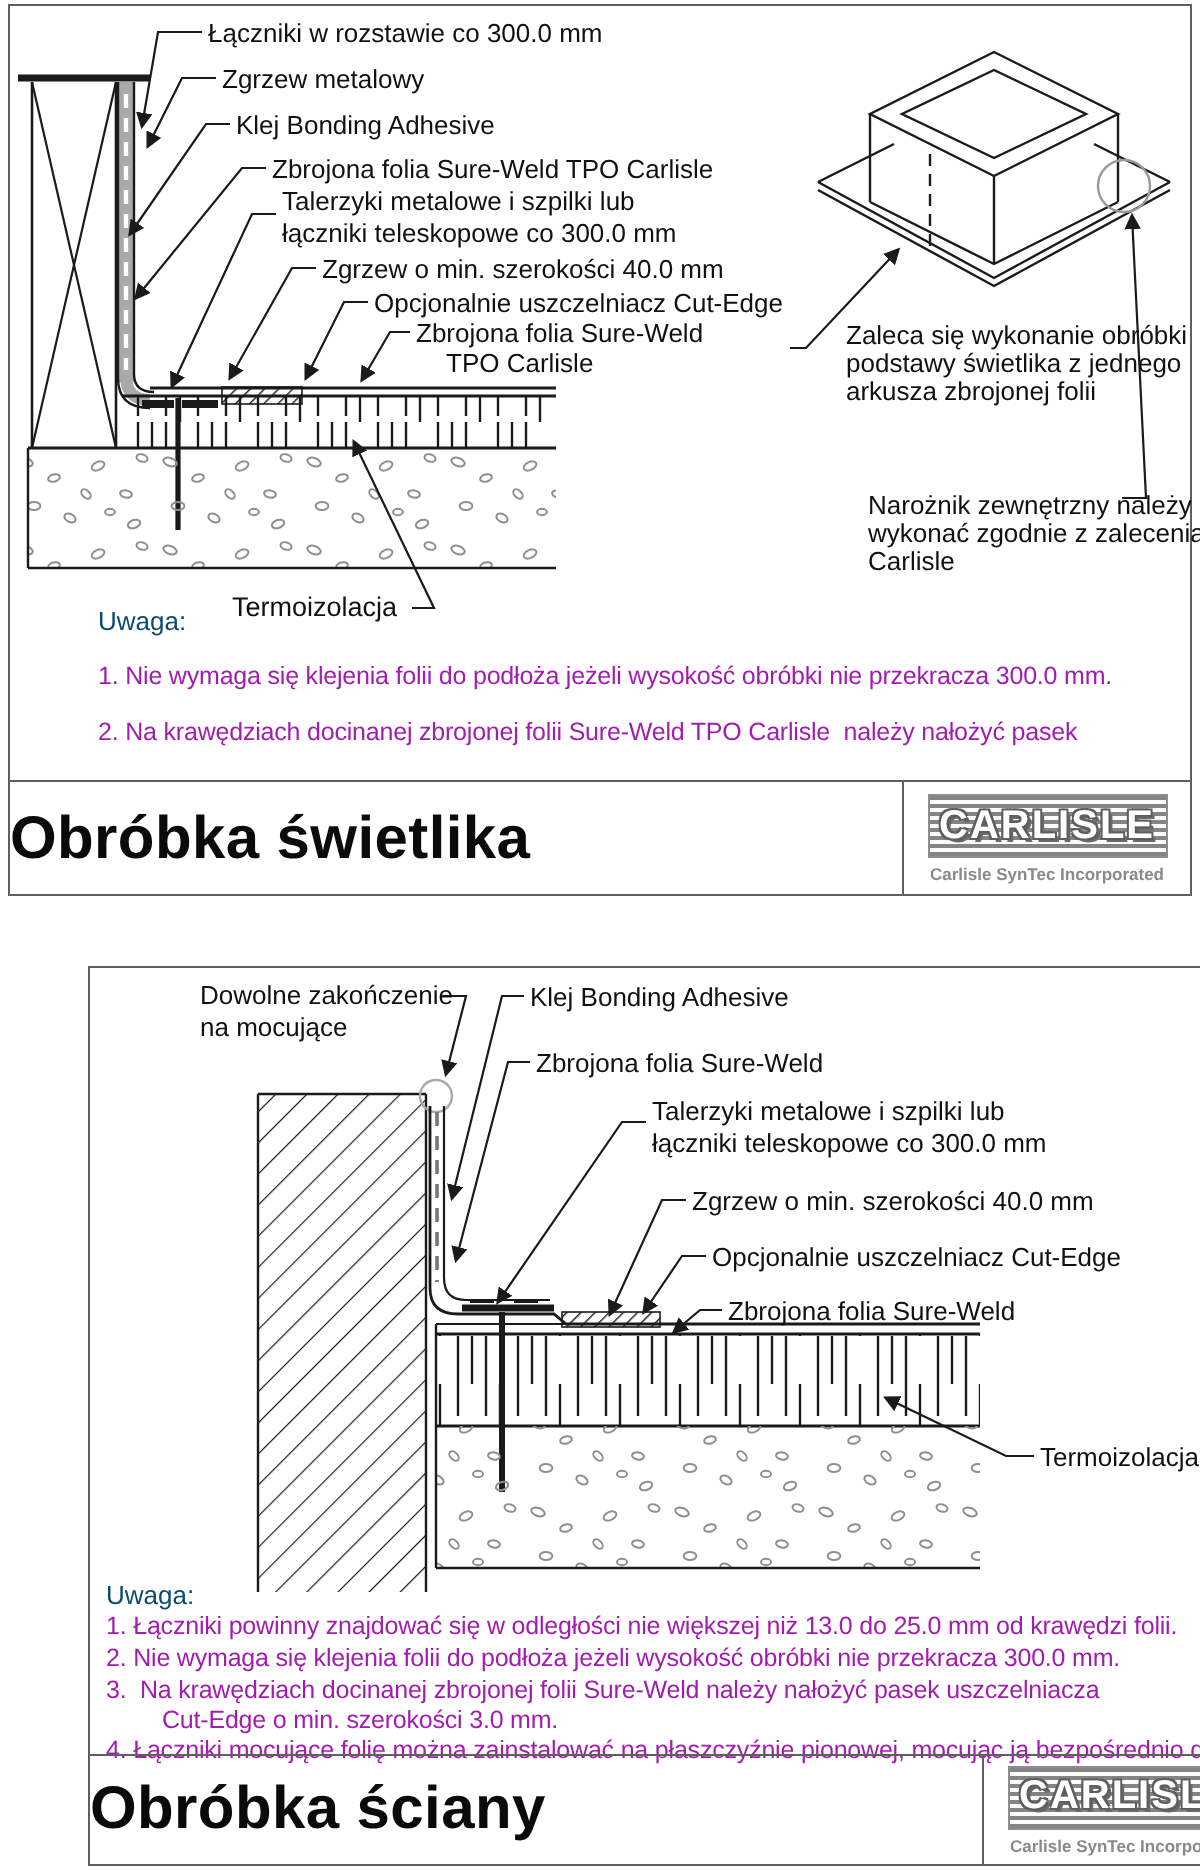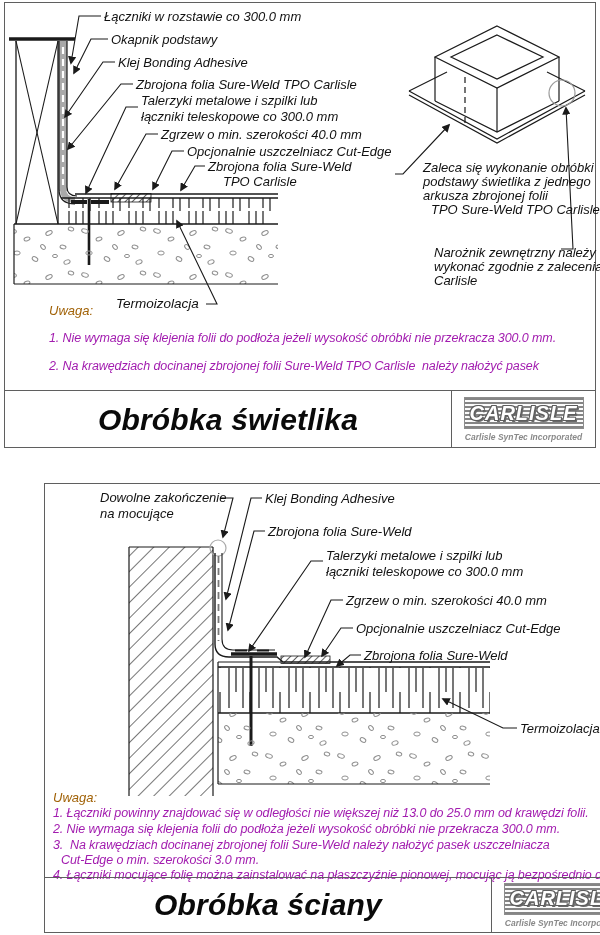--- a/index.html
+++ b/index.html
@@ -1,28 +1,28 @@
 <!DOCTYPE html>
 <html><head>
 <meta charset="utf-8">
 <style>
   html,body{margin:0;padding:0;background:#fff;}
   #stage{position:relative;width:600px;height:935px;background:#fff;overflow:hidden;
-         font-family:"Liberation Sans","DejaVu Sans",sans-serif;color:#111;font-style:italic;}
+         font-family:"Liberation Sans","DejaVu Sans",sans-serif;color:#111;}
   .panel{position:absolute;left:4px;width:592px;border:1px solid #5f5f5f;background:#fff;box-sizing:border-box;}
   #panel1{top:2px;height:446px;}
   #panel2{top:483px;height:450px;margin-left:40px;}
   .drawing-svg{position:absolute;left:0;top:0;}
   .dlabel{position:absolute;font-size:13px;line-height:15px;white-space:pre;color:#111;}
   .note{position:absolute;font-size:12.5px;line-height:15px;white-space:pre;color:#a21caf;letter-spacing:-0.1px;}
-  .uwaga{position:absolute;font-size:13px;color:#a16207;}
+  .uwaga{position:absolute;font-size:13px;color:#0c4a6e;}
   .titlebar{position:absolute;left:0;width:590px;border-top:1px solid #5f5f5f;display:flex;box-sizing:border-box;}
   #panel1 .titlebar{top:387px;height:58px;}
   #panel2 .titlebar{top:393px;height:55px;}
-  .title-cell{width:446px;display:flex;align-items:center;justify-content:center;}
+  .title-cell{width:446px;display:flex;align-items:center;}
   .panel-title{font-size:30px;font-weight:bold;letter-spacing:0.2px;color:#0a0a0a;}
   .logo-cell{flex:1;border-left:1px solid #5f5f5f;display:flex;flex-direction:column;align-items:center;justify-content:center;}
   .logo-box{width:118px;height:30px;border:1px solid #8d8d8d;
             background:repeating-linear-gradient(180deg,#858585 0 2px,#fbfbfb 2px 4px);
             display:flex;align-items:center;justify-content:center;}
   .logo-text{font-weight:bold;font-size:20px;letter-spacing:1px;color:#ffffff;
              text-shadow:-1px -1px 0 #5e5e5e,1px -1px 0 #5e5e5e,-1px 1px 0 #5e5e5e,1px 1px 0 #5e5e5e,2px 2px 0 #6a6a6a;}
   .logo-sub{font-size:8.5px;font-weight:bold;color:#8a8a8a;margin-top:3px;white-space:nowrap;}
 </style>
 </head>
@@ -123,35 +123,34 @@
         <path d="M404,88 L492,136 L580,88"></path>
         <path d="M404,92 L492,140 L580,92"></path>
         <path d="M404,88 L442,69"></path>
         <path d="M580,88 L542,69"></path>
         <line x1="460" y1="74" x2="460" y2="122" stroke-dasharray="6 4"></line>
         <circle cx="557" cy="90" r="13" stroke="#9a9a9a"></circle>
       </g>
     </svg>
 
     <div class="dlabel" style="left:99px;top:6px">Łączniki w rozstawie co 300.0 mm</div>
-    <div class="dlabel" style="left:106px;top:29px">Okapnik podstawy</div>
+    <div class="dlabel" style="left:106px;top:29px">Zgrzew metalowy</div>
     <div class="dlabel" style="left:113px;top:52px">Klej Bonding Adhesive</div>
     <div class="dlabel" style="left:131px;top:74px">Zbrojona folia Sure-Weld TPO Carlisle</div>
     <div class="dlabel" style="left:136px;top:90px">Talerzyki metalowe i szpilki lub</div>
     <div class="dlabel" style="left:136px;top:106px">łączniki teleskopowe co 300.0 mm</div>
     <div class="dlabel" style="left:156px;top:124px">Zgrzew o min. szerokości 40.0 mm</div>
     <div class="dlabel" style="left:182px;top:141px">Opcjonalnie uszczelniacz Cut-Edge</div>
     <div class="dlabel" style="left:203px;top:156px">Zbrojona folia Sure-Weld</div>
     <div class="dlabel" style="left:218px;top:171px">TPO Carlisle</div>
     <div class="dlabel" style="left:111px;top:293px;font-size:13.5px">Termoizolacja</div>
 
     <div class="dlabel" style="left:418px;top:171px">podstawy świetlika z jednego</div>
     <div class="dlabel" style="left:418px;top:157px">Zaleca się wykonanie obróbki</div>
     <div class="dlabel" style="left:418px;top:185px">arkusza zbrojonej folii</div>
-    <div class="dlabel" style="left:426px;top:199px">TPO Sure-Weld TPO Carlisle</div>
     <div class="dlabel" style="left:429px;top:242px">Narożnik zewnętrzny należy</div>
     <div class="dlabel" style="left:429px;top:256px">wykonać zgodnie z zaleceniami</div>
     <div class="dlabel" style="left:429px;top:270px">Carlisle</div>
 
     <div class="uwaga" style="left:44px;top:300px">Uwaga:</div>
     <div class="note" style="left:44px;top:328px">1. Nie wymaga się klejenia folii do podłoża jeżeli wysokość obróbki nie przekracza 300.0 mm.</div>
     <div class="note" style="left:44px;top:356px">2. Na krawędziach docinanej zbrojonej folii Sure-Weld TPO Carlisle  należy nałożyć pasek</div>
 
     <div class="titlebar">
       <div class="title-cell">
@@ -256,21 +255,21 @@
     <div class="dlabel" style="left:281px;top:80px">łączniki teleskopowe co 300.0 mm</div>
     <div class="dlabel" style="left:301px;top:109px">Zgrzew o min. szerokości 40.0 mm</div>
     <div class="dlabel" style="left:311px;top:137px">Opcjonalnie uszczelniacz Cut-Edge</div>
     <div class="dlabel" style="left:319px;top:164px">Zbrojona folia Sure-Weld</div>
     <div class="dlabel" style="left:475px;top:237px">Termoizolacja</div>
 
     <div class="uwaga" style="left:8px;top:306px">Uwaga:</div>
     <div class="note" style="left:8px;top:322px">1. Łączniki powinny znajdować się w odległości nie większej niż 13.0 do 25.0 mm od krawędzi folii.</div>
     <div class="note" style="left:8px;top:338px">2. Nie wymaga się klejenia folii do podłoża jeżeli wysokość obróbki nie przekracza 300.0 mm.</div>
     <div class="note" style="left:8px;top:354px">3.  Na krawędziach docinanej zbrojonej folii Sure-Weld należy nałożyć pasek uszczelniacza</div>
-    <div class="note" style="left:16px;top:369px">Cut-Edge o min. szerokości 3.0 mm.</div>
+    <div class="note" style="left:36px;top:369px">Cut-Edge o min. szerokości 3.0 mm.</div>
     <div class="note" style="left:8px;top:384px">4. Łączniki mocujące folię można zainstalować na płaszczyźnie pionowej, mocując ją bezpośrednio do ściany.</div>
 
     <div class="titlebar">
       <div class="title-cell">
         <span class="panel-title">Obróbka ściany</span>
       </div>
       <div class="logo-cell">
         <div class="logo-box">
           <span class="logo-text">CARLISLE</span>
         </div>

